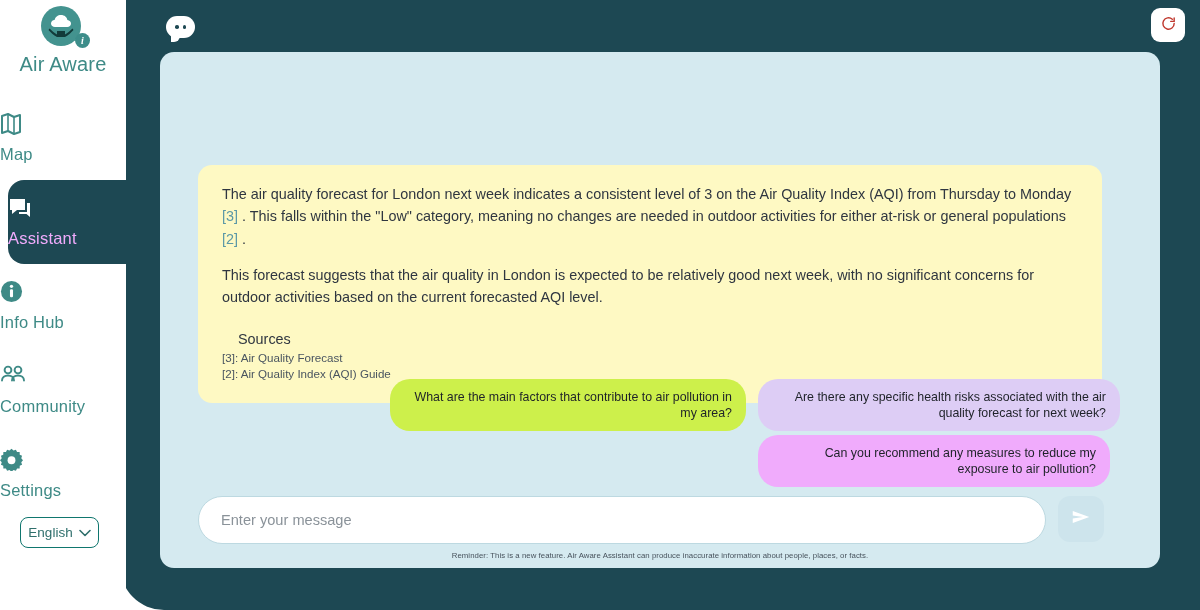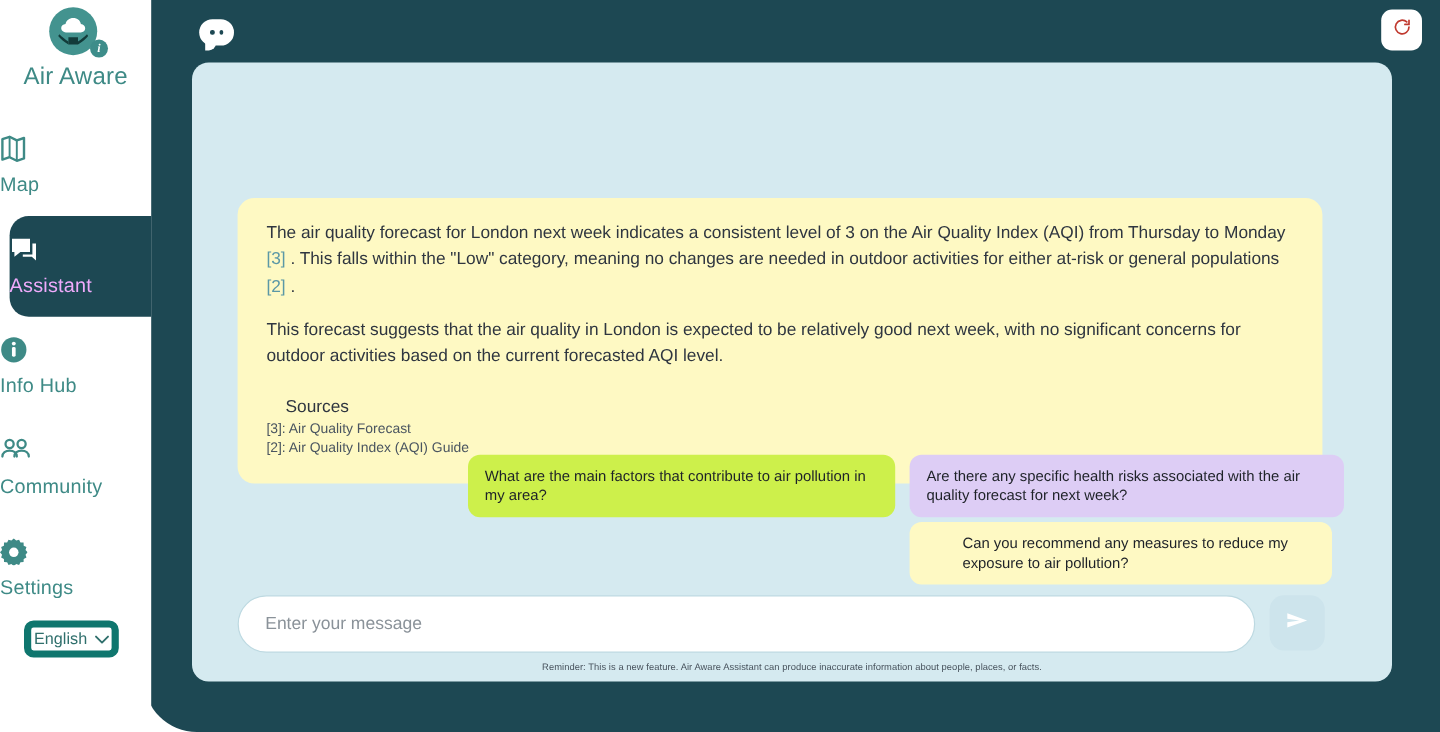--- a/index.html
+++ b/index.html
@@ -72,21 +72,21 @@
     margin-left: 8px;
     width: 118px;
     border-radius: 16px 0 0 16px;
   }
   .nav-item .ico { display: block; height: 26px; }
   .nav-item .ico svg { display: block; }
 
   .lang {
     position: absolute; left: 20px; top: 517px;
     width: 79px; height: 31px;
-    border: 6px solid #0f766e; border-radius: 8px;
+    border: 1px solid #0f766e; border-radius: 8px;
     background: #ffffff;
     display: flex; align-items: center; justify-content: center; gap: 6px;
     color: #2f6f6c; font-size: 13.5px;
     cursor: pointer;
   }
 
   
   .topbar { position: absolute; left: 120px; top: 0; width: 1080px; height: 54px; }
   .bubble-icon {
     position: absolute; left: 46px; top: 16px;
@@ -145,30 +145,30 @@
   .cite { color: #5b98a6; }
   .sources-title {
     margin-top: 20px; color: #2f3640;
     font-size: 14.4px; line-height: 1.5; margin-left: 16px;
   }
   .src-line { color: #4a5560; font-size: 11.6px; line-height: 1.32; }
 
   
   .chip {
     position: absolute;
-    border-radius: 10px;
+    border-radius: 20px;
     padding: 10px 14px;
     font-size: 12.4px; line-height: 1.3;
-    text-align: left;
+    text-align: right;
     color: #1e2228;
     cursor: pointer;
   }
   .chip-green  { left: 230px; top: 327px; width: 356px; background: #cdf04b; }
   .chip-purple { left: 598px; top: 327px; width: 362px; background: #ddcdf5; }
-  .chip-orange { left: 598px; top: 383px; width: 352px; background: #fef9c3; padding-left: 44px; }
+  .chip-orange { left: 598px; top: 383px; width: 352px; background: #f0abfc; padding-left: 44px; }
 
   
   .composer {
     position: absolute; left: 38px; top: 444px;
     width: 848px; height: 48px;
     background: #ffffff;
     border: 1px solid #bdd9e1;
     border-radius: 24px;
     display: flex; align-items: center;
     padding: 0 22px;

